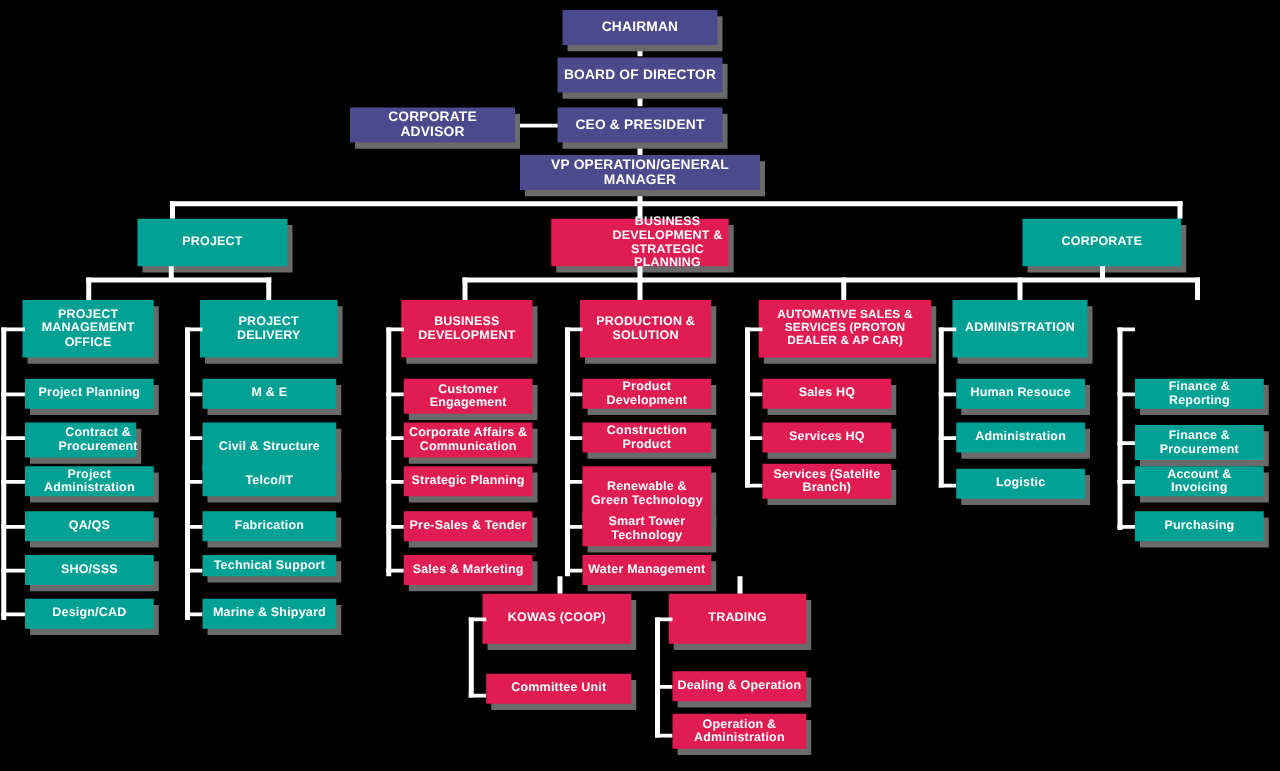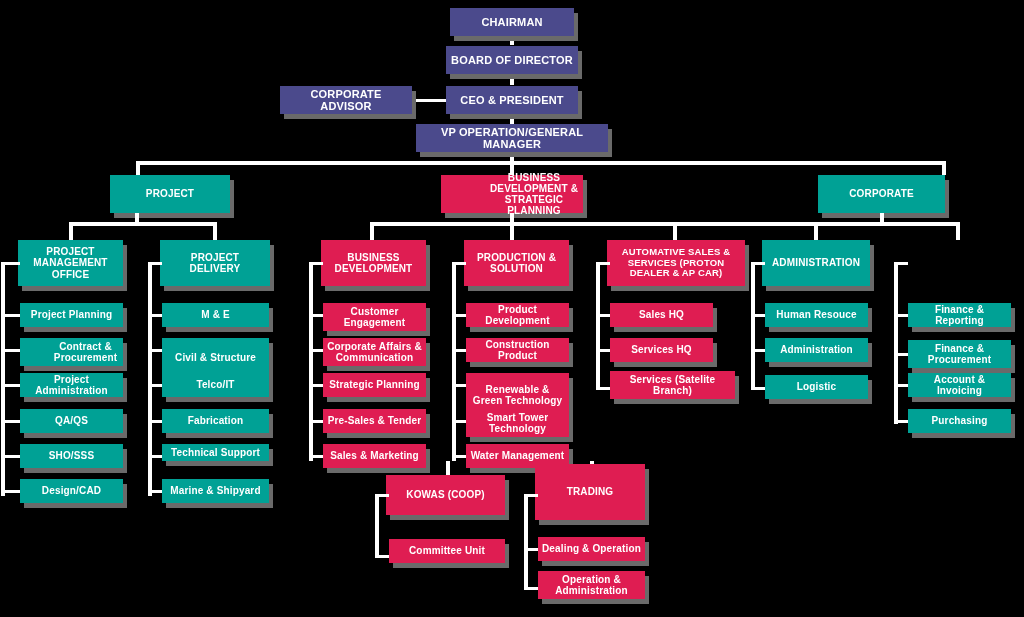--- a/index.html
+++ b/index.html
@@ -135,21 +135,21 @@
   <div class="ln" style="left:751px;top:387px;width:14px;height:3px;"></div>
 
   <div class="ln" style="left:894px;top:262px;width:4px;height:162px;"></div>
   <div class="ln" style="left:894px;top:262px;width:14px;height:3px;"></div>
   <div class="ln" style="left:894px;top:314px;width:14px;height:3px;"></div>
   <div class="ln" style="left:894px;top:353px;width:14px;height:3px;"></div>
   <div class="ln" style="left:894px;top:384px;width:14px;height:3px;"></div>
   <div class="ln" style="left:894px;top:420px;width:14px;height:3px;"></div>
 
   <div class="node teal f10" style="left:20px;top:303px;width:103px;height:24px;">Project Planning</div>
-  <div class="node teal f10" style="left:20px;top:338px;width:103px;height:28px;padding-left:32px;">Contract &amp; Procurement</div>
+  <div class="node teal f10" style="left:20px;top:338px;width:89px;height:28px;padding-left:32px;">Contract &amp; Procurement</div>
   <div class="node teal f10" style="left:20px;top:373px;width:103px;height:24px;">Project Administration</div>
   <div class="node teal f10" style="left:20px;top:409px;width:103px;height:24px;">QA/QS</div>
   <div class="node teal f10" style="left:20px;top:444px;width:103px;height:24px;">SHO/SSS</div>
   <div class="node teal f10" style="left:20px;top:479px;width:103px;height:24px;">Design/CAD</div>
 
   <div class="node teal f10" style="left:162px;top:303px;width:107px;height:24px;">M &amp; E</div>
   <div class="node teal f10" style="left:162px;top:338px;width:107px;height:40px;">Civil &amp; Structure</div>
   <div class="node teal f10" style="left:162px;top:373px;width:107px;height:24px;">Telco/IT</div>
   <div class="node teal f10" style="left:162px;top:409px;width:107px;height:24px;">Fabrication</div>
   <div class="node teal f10" style="left:162px;top:444px;width:107px;height:17px;">Technical Support</div>
@@ -162,40 +162,40 @@
   <div class="node pink f10" style="left:323px;top:444px;width:103px;height:24px;">Sales &amp; Marketing</div>
 
   <div class="node pink f10" style="left:466px;top:303px;width:103px;height:24px;">Product Development</div>
   <div class="node pink f10" style="left:466px;top:338px;width:103px;height:24px;">Construction Product</div>
   <div class="node pink f10" style="left:466px;top:373px;width:103px;height:44px;">Renewable &amp; Green Technology</div>
   <div class="node pink f10" style="left:466px;top:409px;width:103px;height:28px;">Smart Tower Technology</div>
   <div class="node pink f10" style="left:466px;top:444px;width:103px;height:24px;">Water Management</div>
 
   <div class="node pink f10" style="left:610px;top:303px;width:103px;height:24px;">Sales HQ</div>
   <div class="node pink f10" style="left:610px;top:338px;width:103px;height:24px;">Services HQ</div>
-  <div class="node pink f10" style="left:610px;top:371px;width:125px;height:28px;">Services (Satelite Branch)</div>
+  <div class="node pink f10" style="left:610px;top:371px;width:103px;height:28px;">Services (Satelite Branch)</div>
 
   <div class="node teal f10" style="left:765px;top:303px;width:103px;height:24px;">Human Resouce</div>
   <div class="node teal f10" style="left:765px;top:338px;width:103px;height:24px;">Administration</div>
   <div class="node teal f10" style="left:765px;top:375px;width:103px;height:24px;">Logistic</div>
 
   <div class="node teal f10" style="left:908px;top:303px;width:103px;height:24px;">Finance &amp; Reporting</div>
   <div class="node teal f10" style="left:908px;top:340px;width:103px;height:28px;">Finance &amp; Procurement</div>
   <div class="node teal f10" style="left:908px;top:373px;width:103px;height:24px;">Account &amp; Invoicing</div>
   <div class="node teal f10" style="left:908px;top:409px;width:103px;height:24px;">Purchasing</div>
 
   <div class="ln" style="left:446px;top:461px;width:4px;height:14px;"></div>
   <div class="node pink cap f10" style="left:386px;top:475px;width:119px;height:40px;">KOWAS (COOP)</div>
   <div class="ln" style="left:375px;top:494px;width:4px;height:64px;"></div>
   <div class="ln" style="left:375px;top:494px;width:14px;height:3px;"></div>
   <div class="ln" style="left:375px;top:555px;width:14px;height:3px;"></div>
   <div class="node pink f10" style="left:389px;top:539px;width:116px;height:24px;">Committee Unit</div>
 
   <div class="ln" style="left:590px;top:461px;width:4px;height:14px;"></div>
-  <div class="node pink cap f10" style="left:535px;top:464px;width:110px;height:56px;">TRADING</div>
+  <div class="node pink cap f10" style="left:535px;top:475px;width:110px;height:40px;">TRADING</div>
   <div class="ln" style="left:524px;top:494px;width:4px;height:96px;"></div>
   <div class="ln" style="left:524px;top:494px;width:14px;height:3px;"></div>
   <div class="ln" style="left:524px;top:548px;width:14px;height:3px;"></div>
   <div class="ln" style="left:524px;top:587px;width:14px;height:3px;"></div>
   <div class="node pink f10" style="left:538px;top:537px;width:107px;height:24px;">Dealing &amp; Operation</div>
   <div class="node pink f10" style="left:538px;top:571px;width:107px;height:28px;">Operation &amp; Administration</div>
 
 </div>
 
 </body></html>

